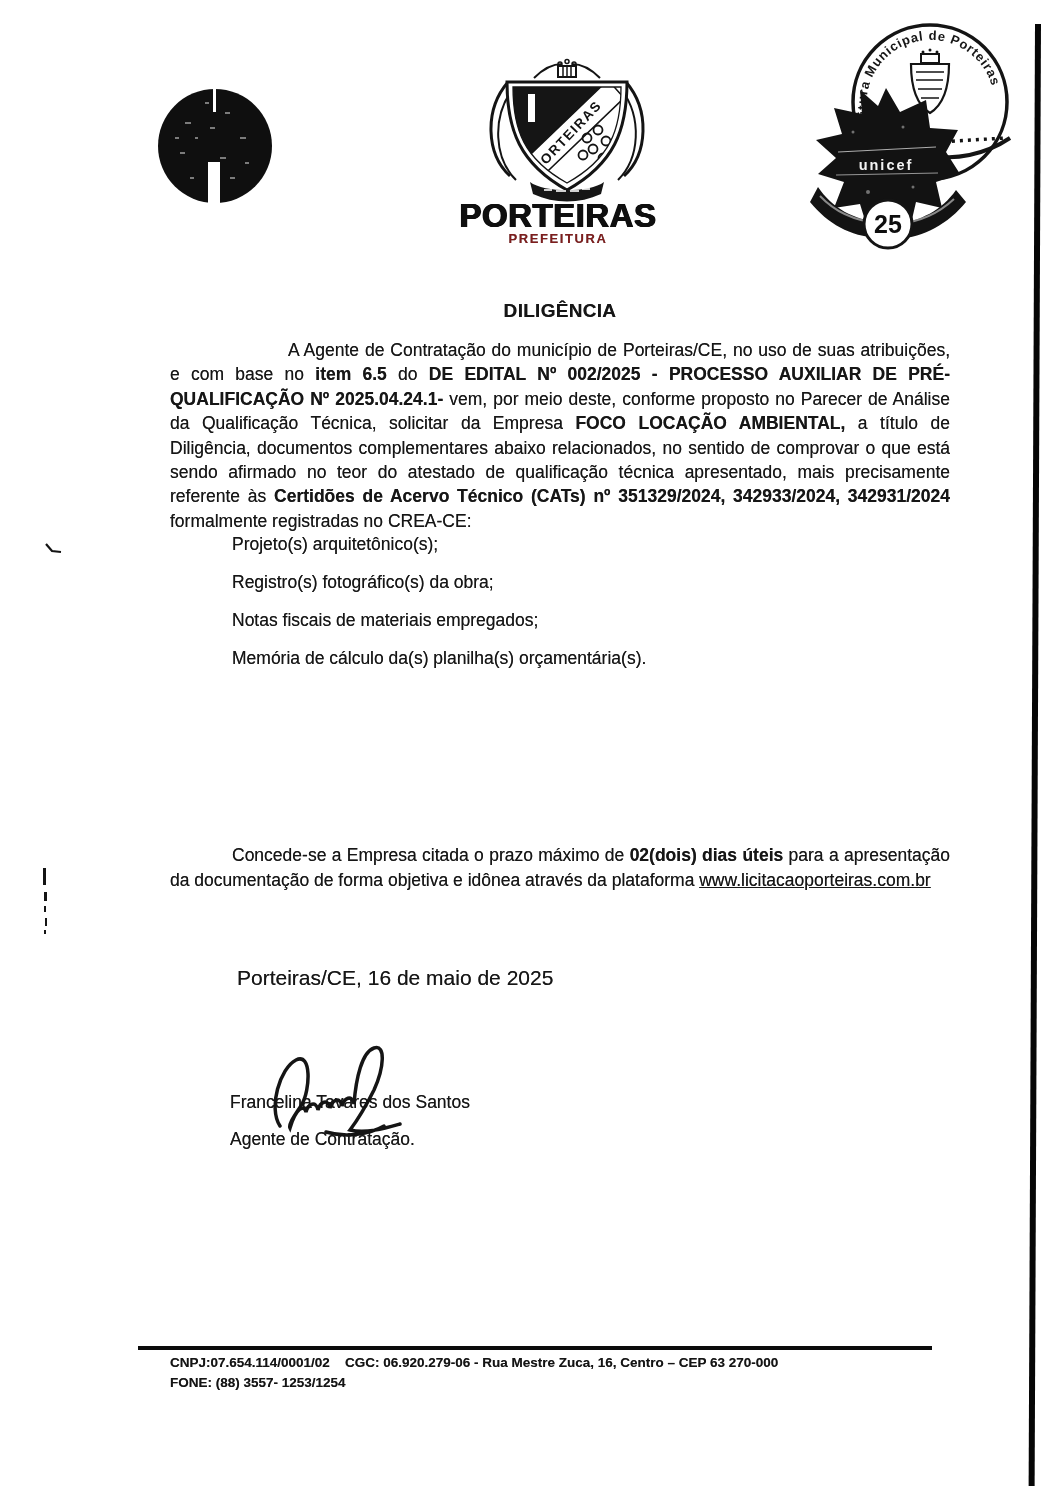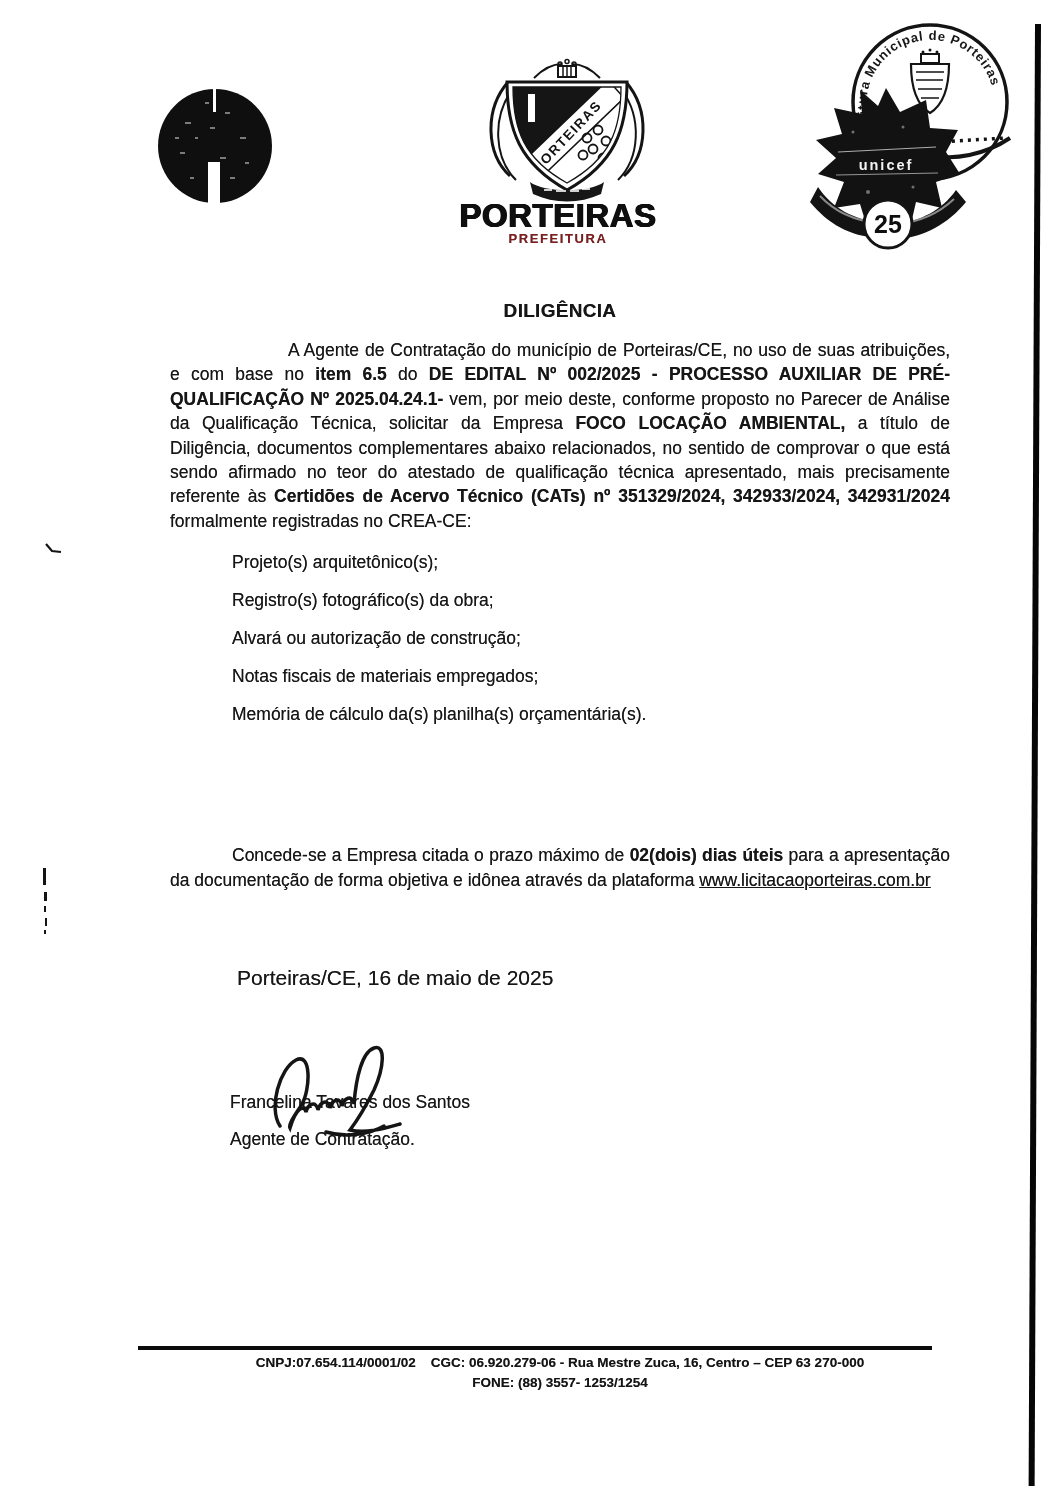--- a/index.html
+++ b/index.html
@@ -20,21 +20,21 @@
   .dateline{font-size:21px;text-shadow:0 0 .5px rgba(0,0,0,.65);}
   .signname{font-size:17.5px;text-shadow:0 0 .5px rgba(0,0,0,.65);}
   
   .wordmark{font-size:33px;font-weight:700;letter-spacing:.5px;color:#0f0f0f;
     text-shadow:.7px 0 0 #0f0f0f,-.7px 0 0 #0f0f0f,0 .4px 0 #0f0f0f;
     text-align:center;width:260px;}
   .wordmark-sub{font-size:13px;font-weight:700;letter-spacing:1.6px;color:#7f1d1d;
     text-align:center;width:260px;text-shadow:0 0 .4px rgba(0,0,0,.5);}
   
   .footer-divider{background:#0b0b0b;height:4px;}
-  .foot{font-size:13.5px;font-weight:700;color:#141414;text-align:center;width:780px;
+  .foot{font-size:13.5px;font-weight:700;color:#141414;width:780px;
     white-space:pre;text-shadow:0 0 .3px rgba(0,0,0,.5);}
   
   .edge-line{width:6px;height:1462px;background:#060606;transform:rotate(.25deg);
     transform-origin:top center;}
 </style>
 </head>
 <body>
 
 <div class="page">
 
@@ -166,24 +166,23 @@
     <rect x="4" y="26" width="3" height="9" fill="#141414"></rect>
     <rect x="4" y="40" width="2" height="6" fill="#141414"></rect>
     <rect x="5" y="52" width="2" height="8" fill="#141414"></rect>
     <rect x="4" y="64" width="2" height="4" fill="#141414"></rect>
   </svg>
 
   <div class="abs title" style="left:170px;top:300px;width:780px;">DILIGÊNCIA</div>
 
   <div class="abs bodytext" style="left:170px;top:338px;width:780px;text-indent:118px;"><span>A Agente de Contratação do município de Porteiras/CE, no uso de suas atribuições, e com base no </span><span class="b">item 6.5</span><span> do </span><span class="b">DE EDITAL Nº 002/2025 - PROCESSO AUXILIAR DE PRÉ-QUALIFICAÇÃO Nº 2025.04.24.1-</span><span> vem, por meio deste, conforme proposto no Parecer de Análise da Qualificação Técnica,  solicitar da Empresa </span><span class="b">FOCO LOCAÇÃO AMBIENTAL,</span><span> a título de Diligência, documentos complementares abaixo relacionados, no sentido de comprovar o que está sendo afirmado no teor do atestado de qualificação técnica apresentado, mais precisamente referente às </span><span class="b">Certidões de Acervo Técnico (CATs) nº 351329/2024, 342933/2024, 342931/2024</span><span> formalmente registradas no CREA-CE:</span></div>
 
-  <div class="abs listblock" style="left:232px;top:550px;width:640px;">
+  <div class="abs listblock" style="left:232px;top:532px;width:640px;">
     <div>Projeto(s) arquitetônico(s);</div>
     <div>Registro(s) fotográfico(s) da obra;</div>
-    <div>Alvará ou autorização de construção;</div>
     <div>Notas fiscais de materiais empregados;</div>
     <div>Memória de cálculo da(s) planilha(s) orçamentária(s).</div>
   </div>
 
   <div class="abs bodytext" style="left:170px;top:843px;width:780px;text-indent:62px;line-height:25px;"><span>Concede-se a Empresa citada o prazo máximo de </span><span class="b">02(dois) dias úteis</span><span> para a apresentação da documentação de forma objetiva e idônea através da plataforma </span><span class="u">www.licitacaoporteiras.com.br</span></div>
 
   <div class="abs dateline" style="left:237px;top:966px;">Porteiras/CE, 16 de maio de 2025</div>
 
   <svg class="abs" style="left:266px;top:1038px;" width="160" height="100" viewBox="0 0 160 100">
     <path d="M14,88 C2,70 14,30 30,22 C46,14 44,52 36,66 C30,76 22,86 24,90

